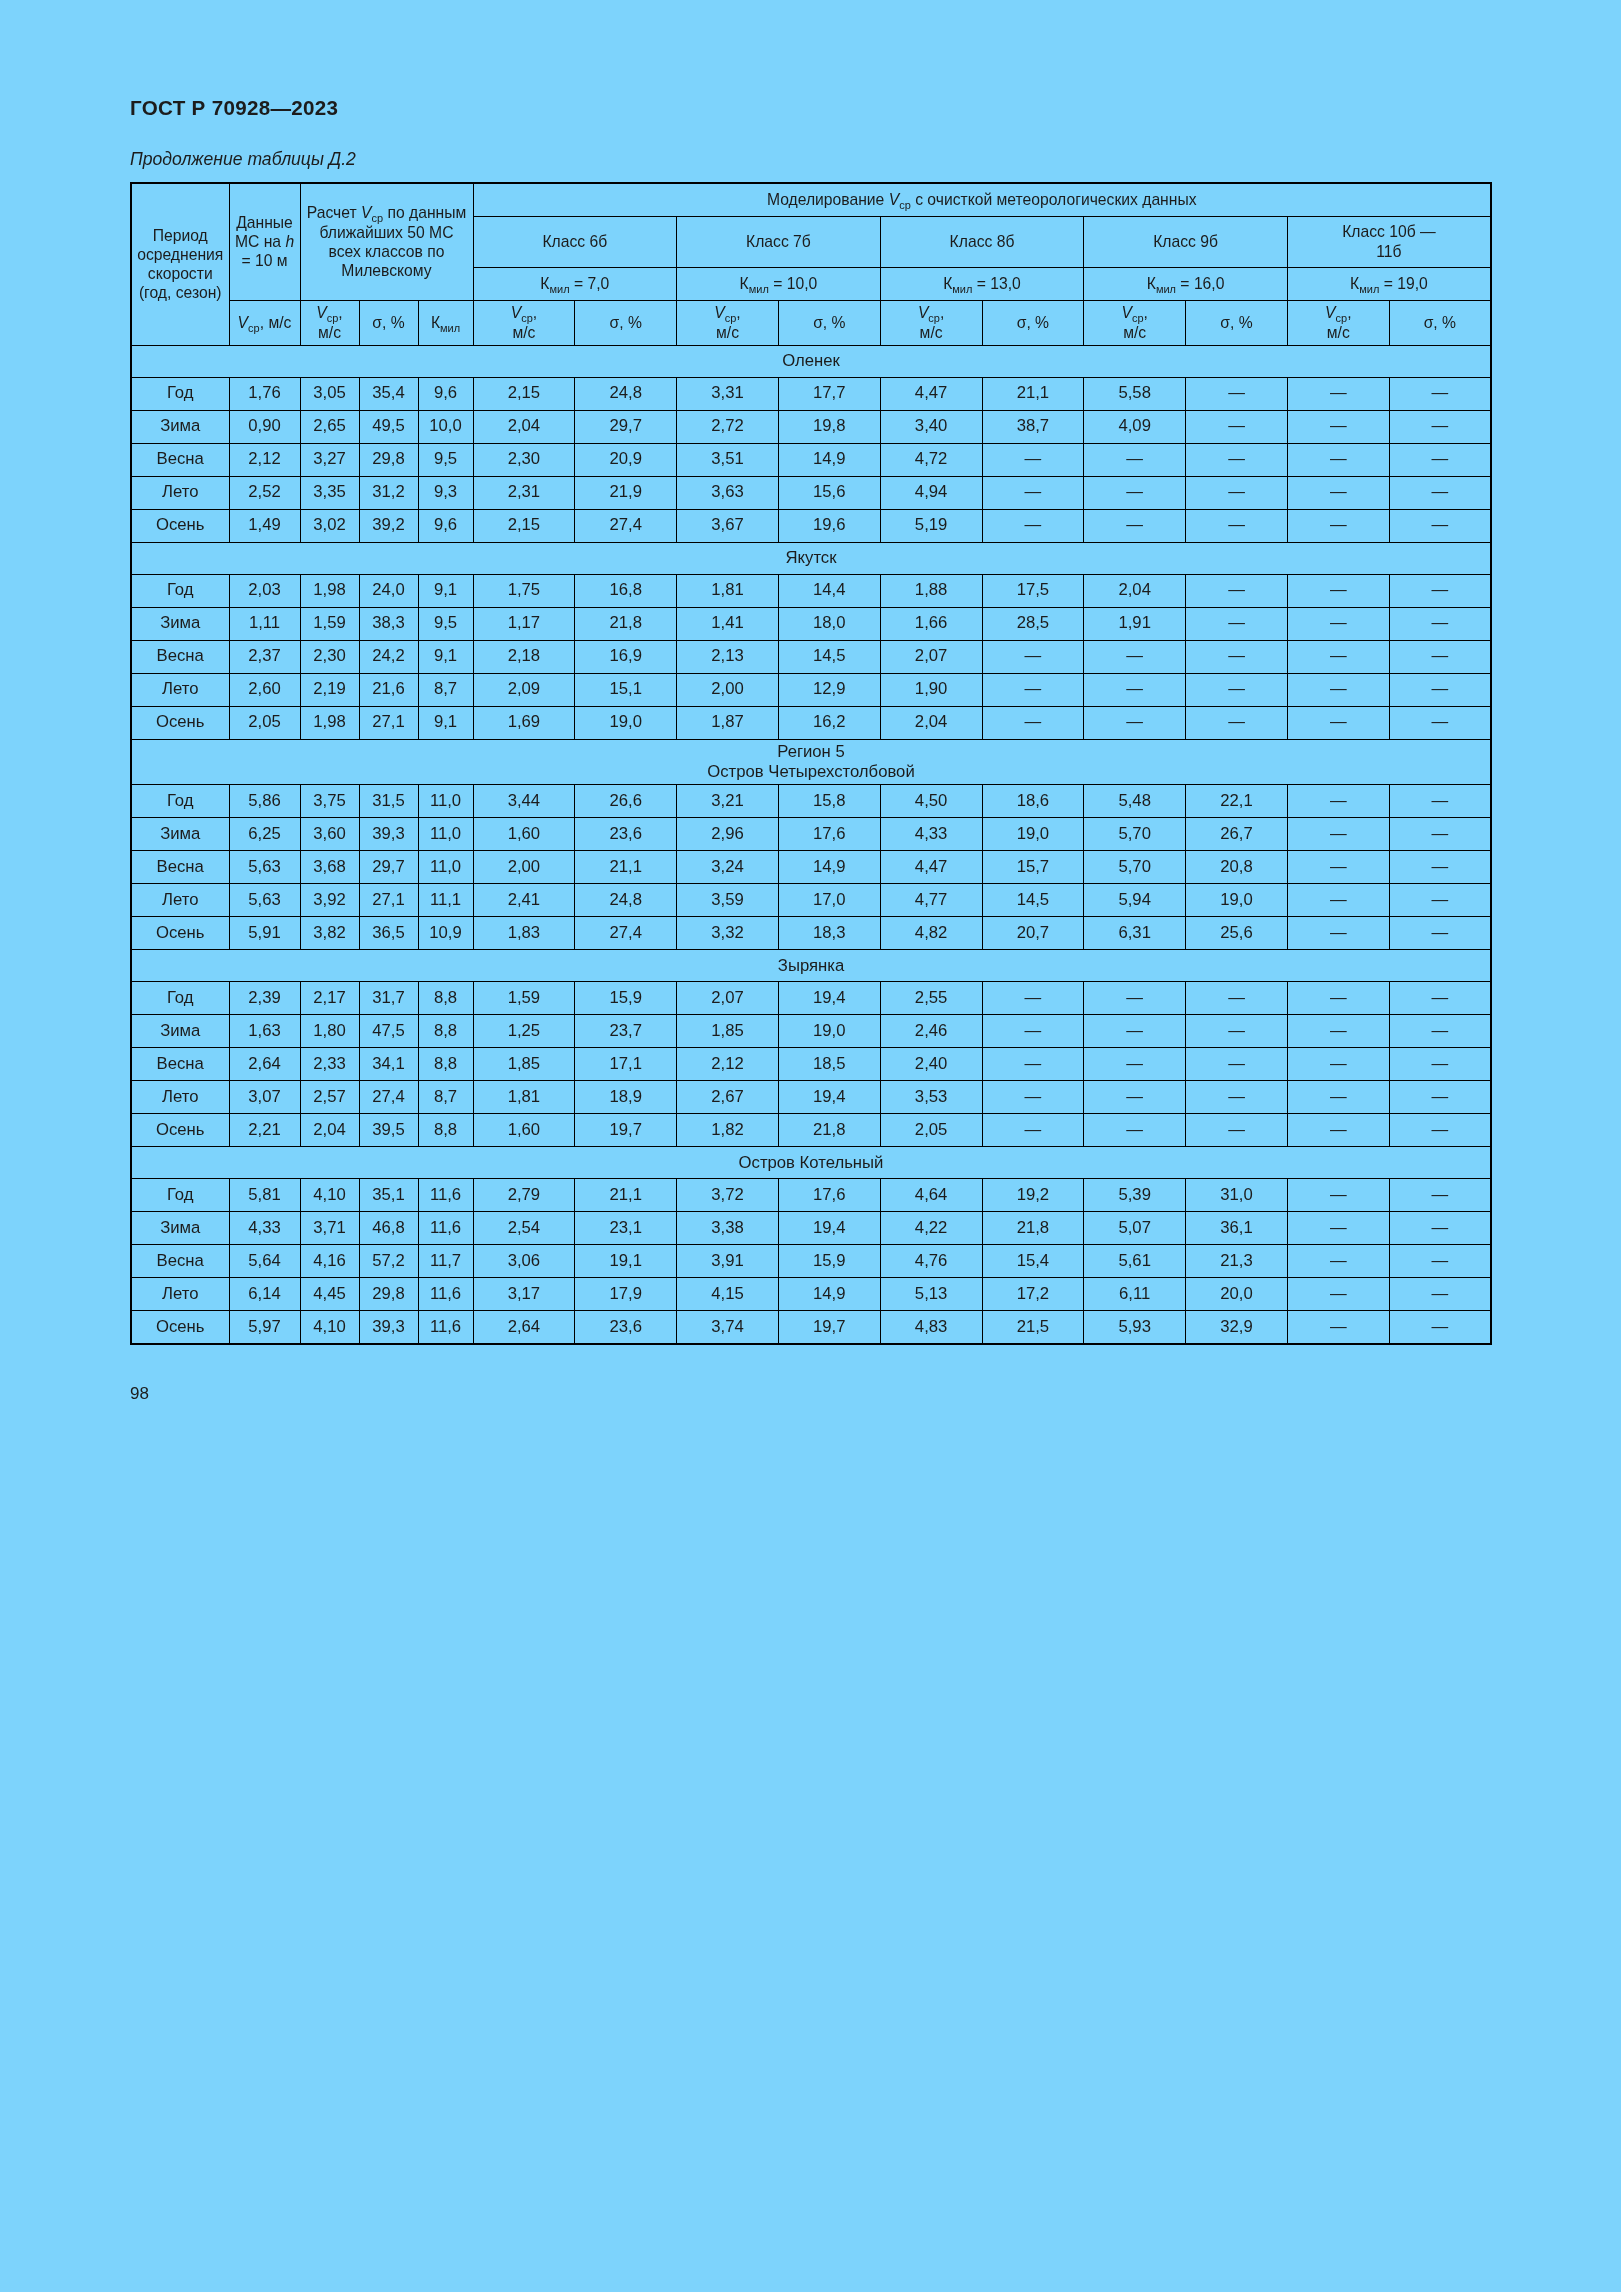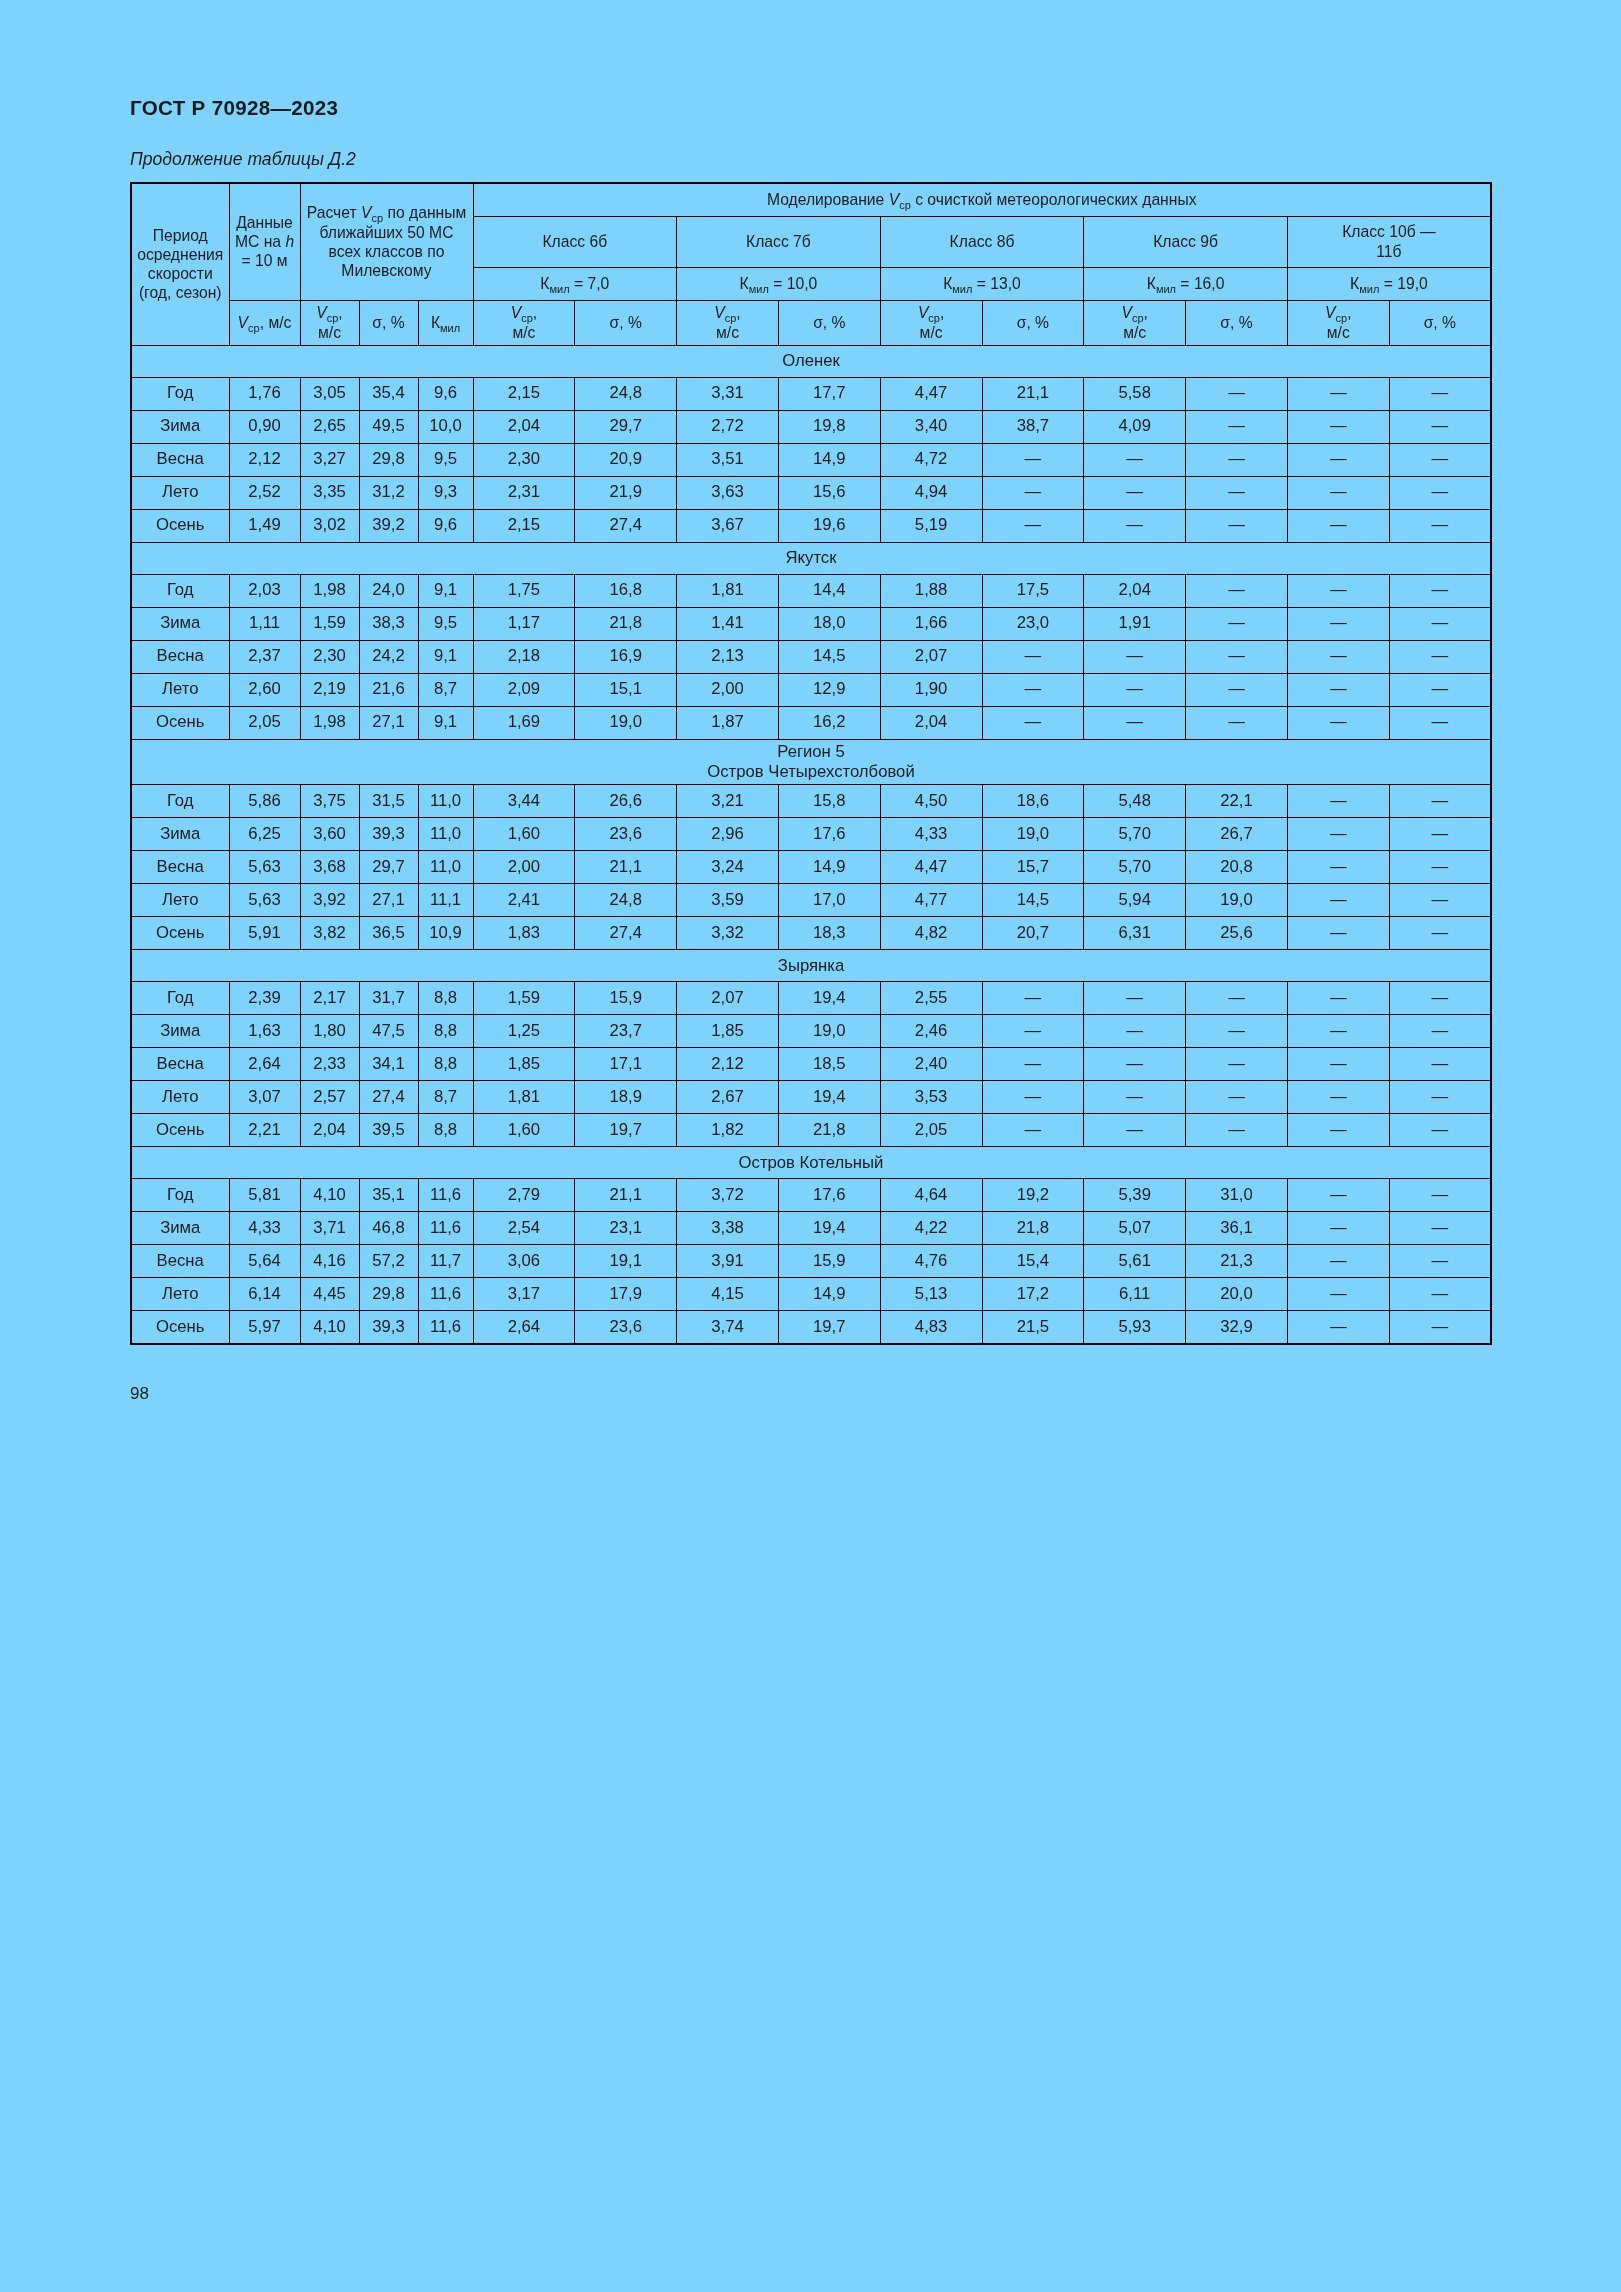--- a/index.html
+++ b/index.html
@@ -198,21 +198,21 @@
             <td>Зима</td>
             <td>1,11</td>
             <td>1,59</td>
             <td>38,3</td>
             <td>9,5</td>
             <td>1,17</td>
             <td>21,8</td>
             <td>1,41</td>
             <td>18,0</td>
             <td>1,66</td>
-            <td>23,0</td>
+            <td>28,5</td>
             <td>1,91</td>
             <td>—</td>
             <td>—</td>
             <td>—</td>
           </tr>
           <tr class="data-row">
             <td>Весна</td>
             <td>2,37</td>
             <td>2,30</td>
             <td>24,2</td>

